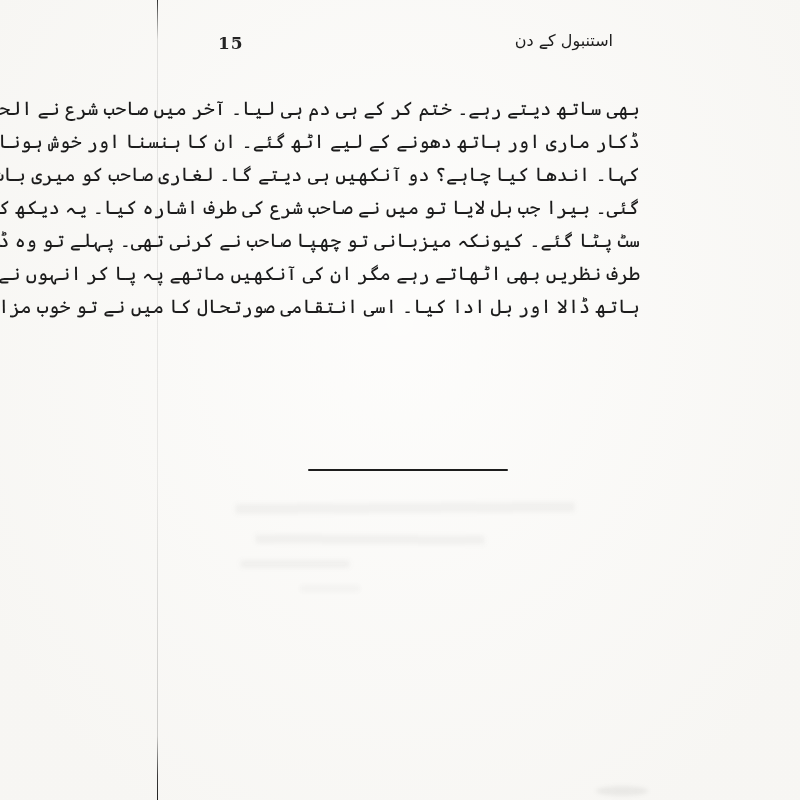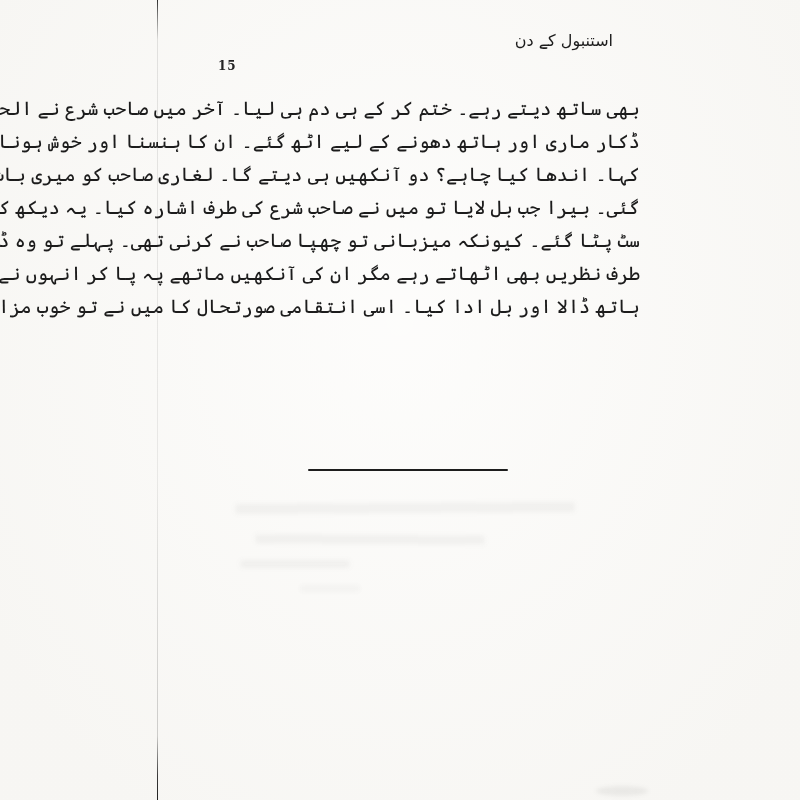--- a/index.html
+++ b/index.html
@@ -24,23 +24,22 @@
   .gutter-line{
     position:absolute;left:157px;top:0;width:1px;height:800px;
     background:linear-gradient(to bottom,
       rgba(10,10,10,0.85) 0px, rgba(10,10,10,0.55) 14px,
       rgba(10,10,10,0.10) 40px, rgba(10,10,10,0.07) 60%,
       rgba(10,10,10,0.18) 92%, rgba(10,10,10,0.80) 97%, rgba(10,10,10,0.9) 100%);
   }
   .page-number{
     position:absolute;left:218px;top:33px;
     font-family:"DejaVu Serif", serif;
-    font-weight:bold;font-size:12px;color:#242424;
+    font-weight:bold;font-size:17px;color:#242424;
     letter-spacing:1px;
-    margin-top:26px;
   }
   .running-title{
     position:absolute;top:31px;right:187px;
     direction:rtl;
     font-size:16px;color:var(--ink);
     font-family:"DejaVu Sans", sans-serif;
   }
   .paragraph{
     position:absolute;left:172px;top:92px;width:468px;
     direction:rtl;

